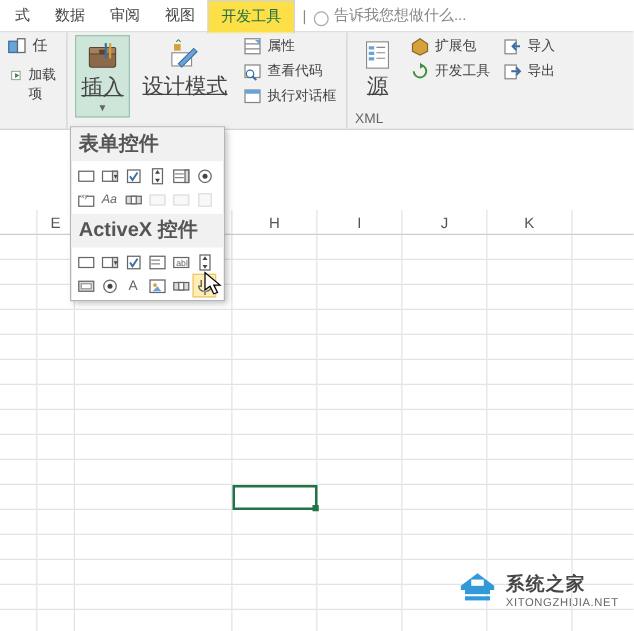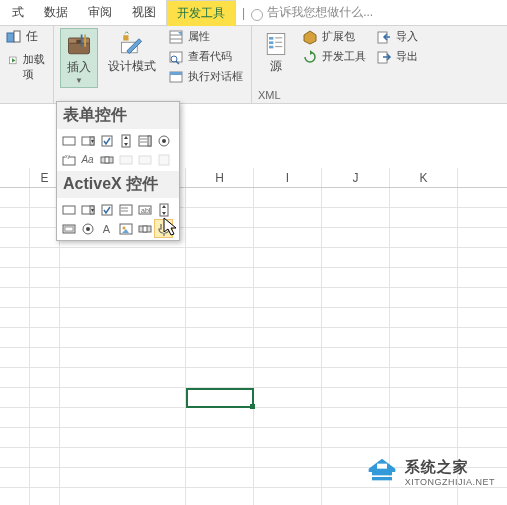--- a/index.html
+++ b/index.html
@@ -8,21 +8,21 @@
   .tab { padding: 4px 10px; color: #444; cursor: pointer; }
   .tab.active { color: #217346; border: 1px solid #d4d4d4; border-bottom: 1px solid #f1f1f1; background: #fde047; margin-bottom: -1px; }
   .tab-sep { color: #888; margin-left: 6px; margin-right: 2px; }
   .tellme { color: #888; margin-left: 4px; display: flex; align-items: flex-end; gap: 4px; }
   .bulb { width: 12px; height: 12px; border-radius: 50%; border: 1.5px solid #aaa; position: relative; }
   .ribbon { background: #f1f1f1; border-bottom: 1px solid #d4d4d4; height: 78px; display: flex; }
   .group { border-right: 1px solid #d4d4d4; padding: 2px 6px 0 6px; display: flex; flex-direction: column; justify-content: space-between; }
   .group-label { font-size: 11px; color: #666; padding-bottom: 2px; }
   .group-body { display: flex; gap: 6px; align-items: flex-start; }
   .bigbtn { display: flex; flex-direction: column; align-items: center; gap: 2px; padding: 2px 4px; cursor: pointer; }
-  .bigbtn span.lbl { font-size: 12px; line-height: 1.1; text-align: center; }
+  .bigbtn span.lbl { font-size: 17px; line-height: 1.1; text-align: center; text-decoration: underline; }
   .bigbtn.highlight { background: #cde6d9; border: 1px solid #9cc2b0; }
   .smallbtn-col { display: flex; flex-direction: column; gap: 2px; }
   .smallbtn { display: flex; align-items: flex-start; gap: 4px; padding: 1px 2px; cursor: pointer; font-size: 11px; }
   .icon16 { width: 16px; height: 16px; display: inline-flex; align-items: center; justify-content: center; }
   .icon32 { width: 28px; height: 28px; display: inline-flex; align-items: center; justify-content: center; }
   .arrow-down { font-size: 8px; color: #666; }
   
   .colhead { display: flex; border-bottom: 1px solid #ccc; height: 20px; background: #fff; }
   .colhead .cell { border-right: 1px solid #e3e3e3; text-align: center; color: #555; font-size: 12px; flex: 0 0 68px; line-height: 20px; }
   .grid { position: relative; }

